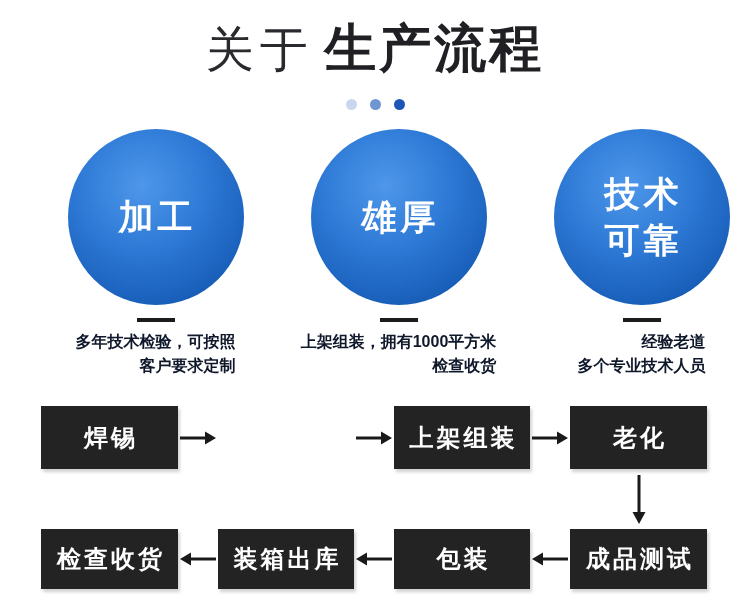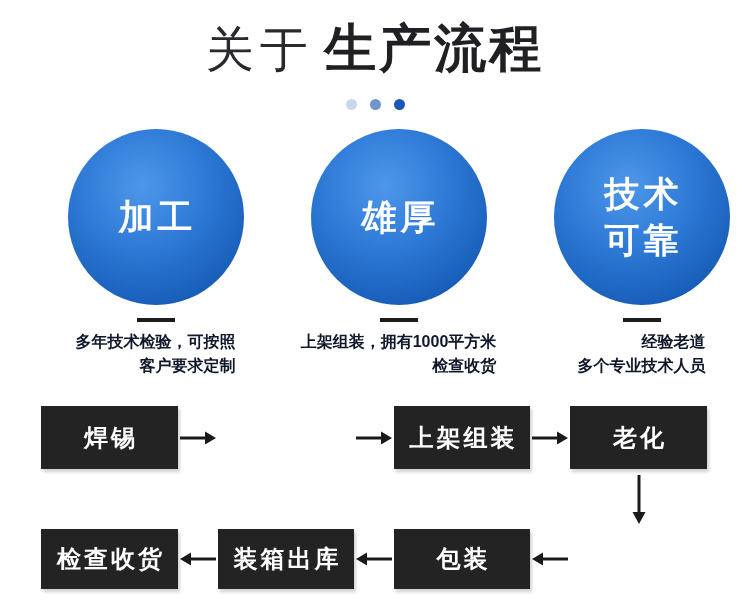--- a/index.html
+++ b/index.html
@@ -154,16 +154,17 @@
           <polygon points="12,3.5 1,10 12,16.5" fill="#1a1a1a"></polygon>
         </svg>
     </div>
     <div class="fbox r2 c5">包装</div>
     <div class="arrow-cell r2 c6">
       <svg width="38" height="20" viewBox="0 0 38 20">
           <line x1="11" y1="10" x2="37" y2="10" stroke="#1a1a1a" stroke-width="3"></line>
           <polygon points="12,3.5 1,10 12,16.5" fill="#1a1a1a"></polygon>
         </svg>
     </div>
+    <div class="fbox r2 c7">成品测试</div>
 
   </div>
 
 </div>
 
 </body></html>

